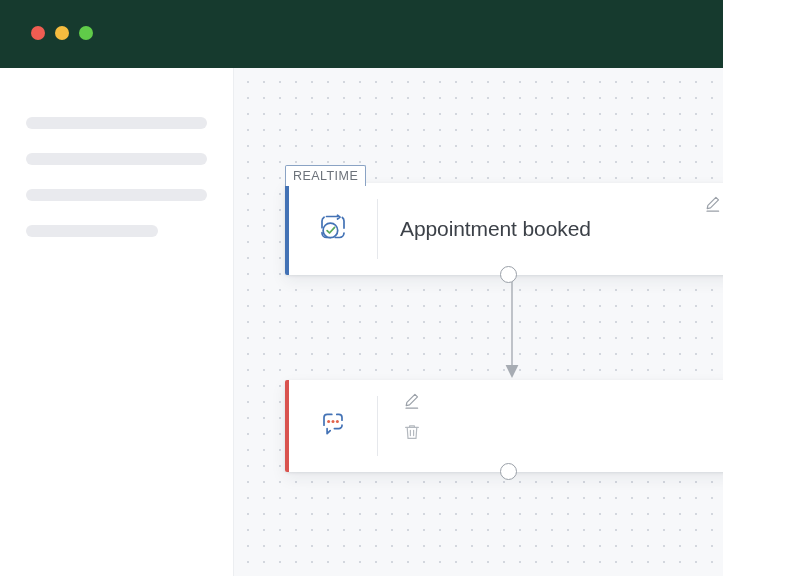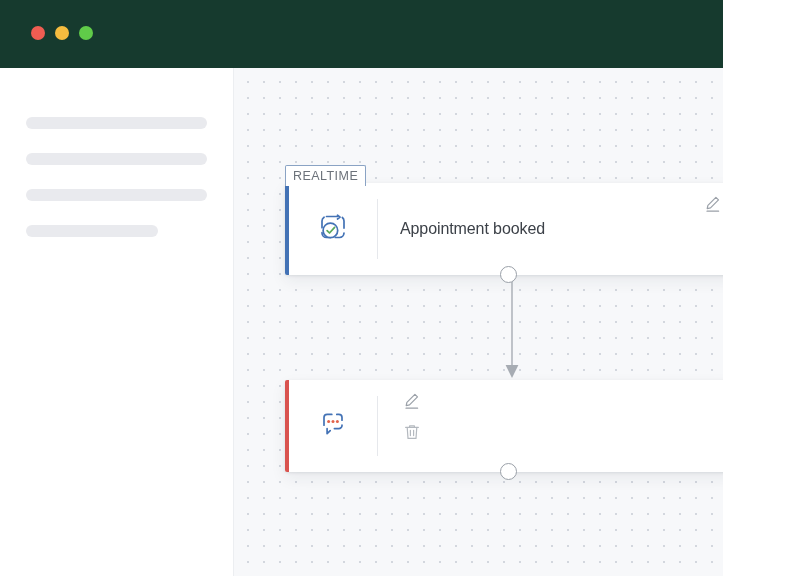--- a/index.html
+++ b/index.html
@@ -121,21 +121,21 @@
     width: 1px;
     flex: 0 0 1px;
     background: #e6e8ec;
     margin: 16px 0;
   }
   .node-title {
     flex: 1 1 auto;
     display: flex;
     align-items: center;
     padding-left: 22px;
-    font-size: 16px;
+    font-size: 21px;
     color: #3c4148;
     letter-spacing: -0.1px;
     white-space: nowrap;
     overflow: hidden;
   }
   .node-actions {
     width: 56px;
     flex: 0 0 56px;
     position: relative;
   }

